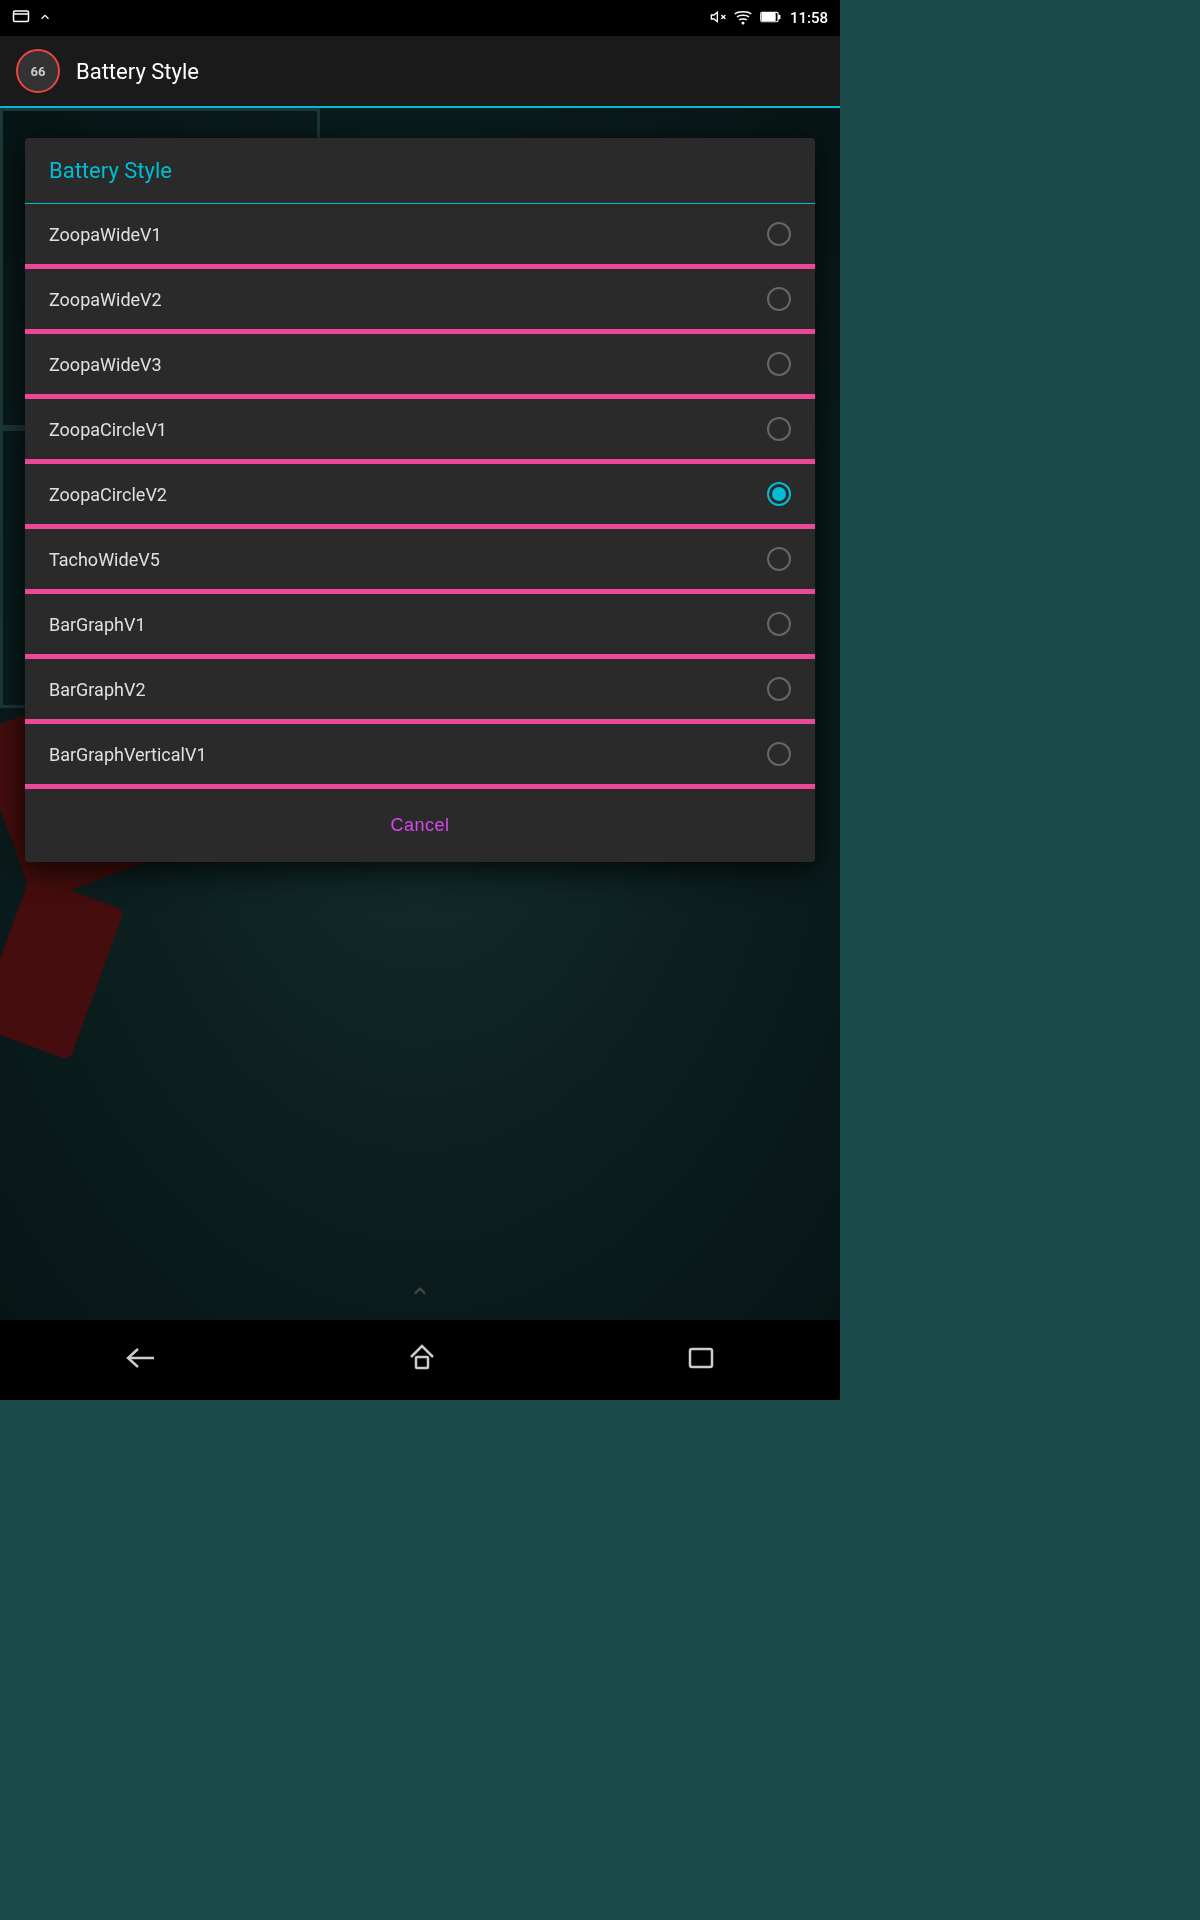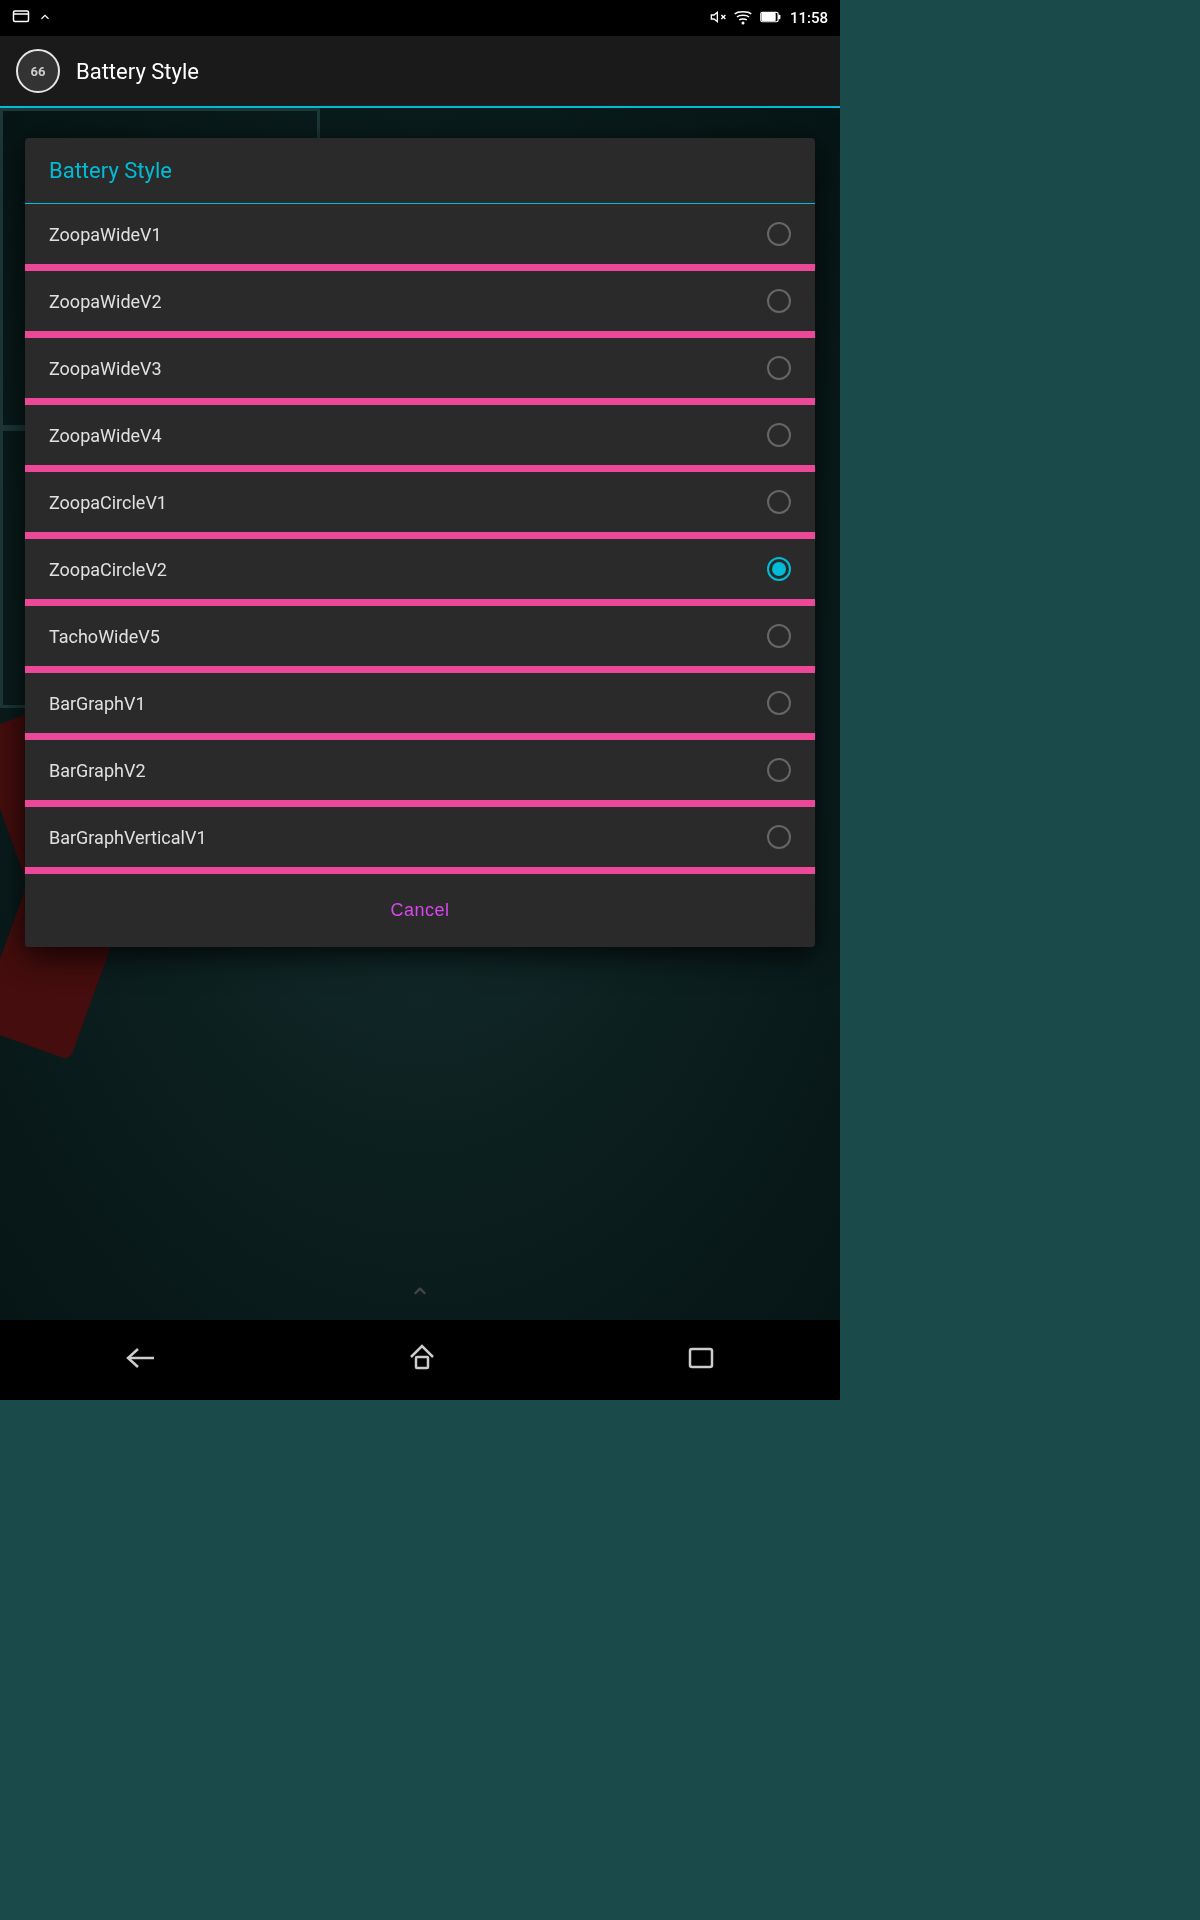--- a/index.html
+++ b/index.html
@@ -59,21 +59,21 @@
       padding: 0 16px;
       gap: 16px;
       border-bottom: 2px solid #00bcd4;
     }
 
     .app-icon {
       width: 44px;
       height: 44px;
       border-radius: 50%;
       background-color: #333;
-      border: 2px solid #e5e5e5;
+      border: 2px solid #ef4444;
       display: flex;
       align-items: center;
       justify-content: center;
       color: #ccc;
       font-size: 13px;
       font-weight: bold;
     }
 
     .app-bar-title {
       color: #fff;
@@ -177,21 +177,21 @@
 
     .dialog-list {
       list-style: none;
     }
 
     .dialog-list-item {
       display: flex;
       align-items: center;
       justify-content: space-between;
       padding: 18px 24px;
-      border-bottom: 7px solid #ec4899;
+      border-bottom: 5px solid #ec4899;
       cursor: pointer;
     }
 
     .item-label {
       color: #e0e0e0;
       font-size: 18px;
     }
 
     .radio-button {
       width: 24px;
@@ -338,24 +338,20 @@
         </li>
         <li class="dialog-list-item">
           <span class="item-label">ZoopaWideV2</span>
           <div class="radio-button"></div>
         </li>
         <li class="dialog-list-item">
           <span class="item-label">ZoopaWideV3</span>
           <div class="radio-button"></div>
         </li>
         <li class="dialog-list-item">
-          <span class="item-label">ZoopaWideV4</span>
-          <div class="radio-button"></div>
-        </li>
-        <li class="dialog-list-item">
           <span class="item-label">ZoopaCircleV1</span>
           <div class="radio-button"></div>
         </li>
         <li class="dialog-list-item">
           <span class="item-label">ZoopaCircleV2</span>
           <div class="radio-button selected"></div>
         </li>
         <li class="dialog-list-item">
           <span class="item-label">TachoWideV5</span>
           <div class="radio-button"></div>

